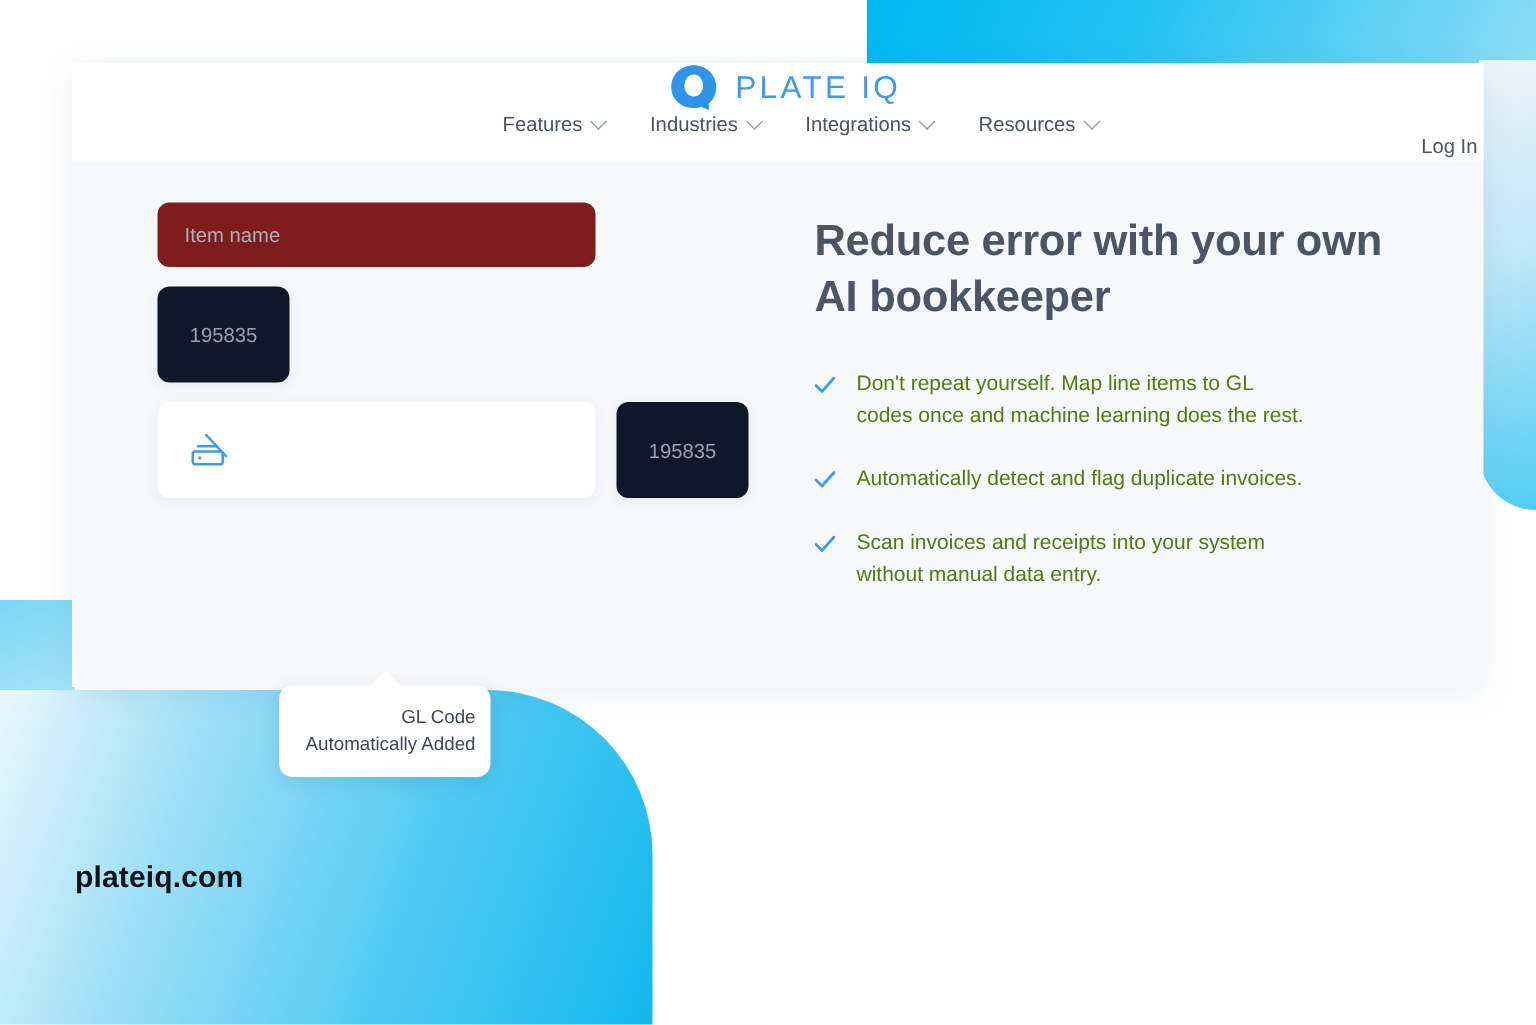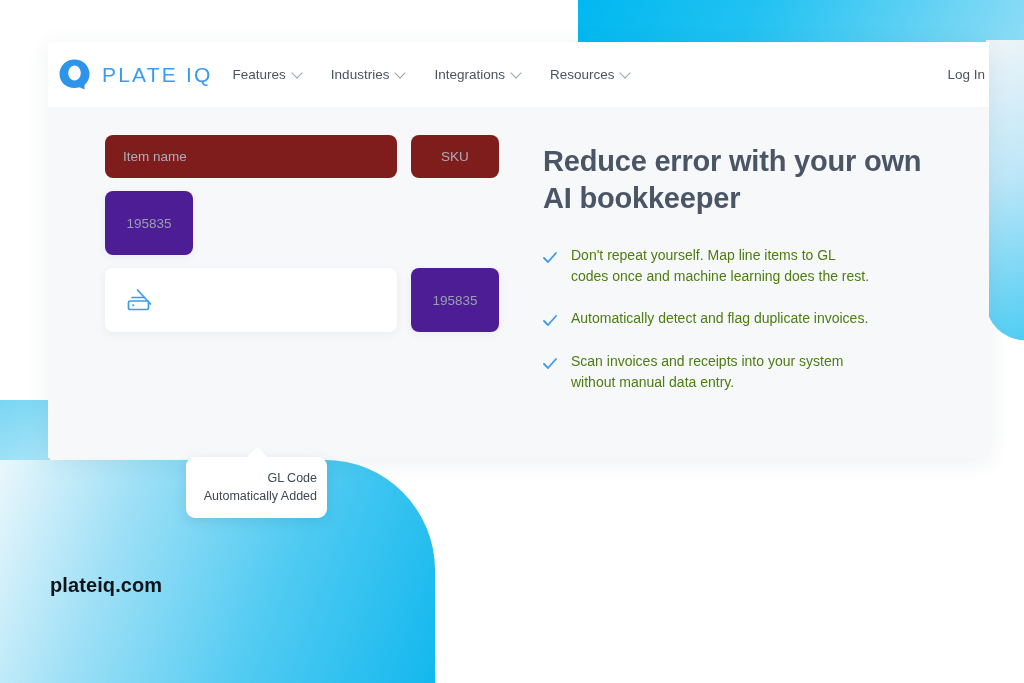--- a/index.html
+++ b/index.html
@@ -72,20 +72,21 @@
     background: #f7f8fa;
     box-shadow: 0 4px 22px rgba(30, 60, 90, 0.08);
   }
   .navbar {
     height: 65px;
     background: #ffffff;
     display: flex;
     align-items: center;
     padding: 0 0 0 10px;
     box-sizing: border-box;
+    flex-direction: column;
   }
 
   
   .logo-wrap {
     display: flex;
     align-items: center;
     gap: 11px;
     margin-left: 0px;
   }
   .logo-mark {
@@ -191,21 +192,21 @@
     border-radius: 8px;
     height: 64px;
     display: flex;
     align-items: center;
     padding-left: 17px;
     box-sizing: border-box;
     box-shadow: 0 2px 9px rgba(40, 70, 110, 0.07);
     gap: 16px;
   }
   .sku-cell {
-    background: #4c1d95;
+    background: #0f172a;
     border-radius: 8px;
     height: 64px;
     display: flex;
     align-items: center;
     justify-content: center;
     font-size: 13.5px;
     color: #97a0ad;
     box-shadow: 0 2px 9px rgba(40, 70, 110, 0.07);
   }
   .item-icon {
@@ -346,23 +347,20 @@
     </div>
   </div>
 
   <div class="hero">
 
     <div class="hero-left">
 
       <div class="table-row">
         <div class="col-name">
           <div class="head-cell name">Item name</div>
-        </div>
-        <div class="col-sku">
-          <div class="head-cell sku">SKU</div>
         </div>
       </div>
 
       <div class="table-row">
         <div class="col-sku">
           <div class="sku-cell">195835</div>
         </div>
       </div>
 
       <div class="table-row">

